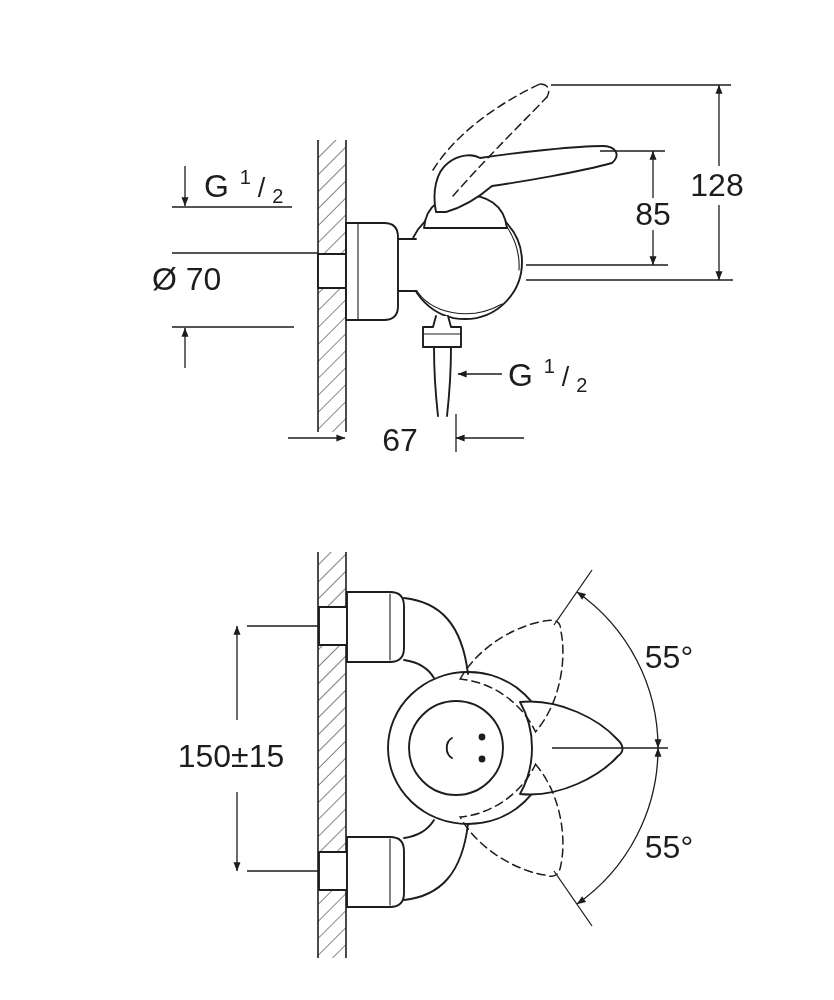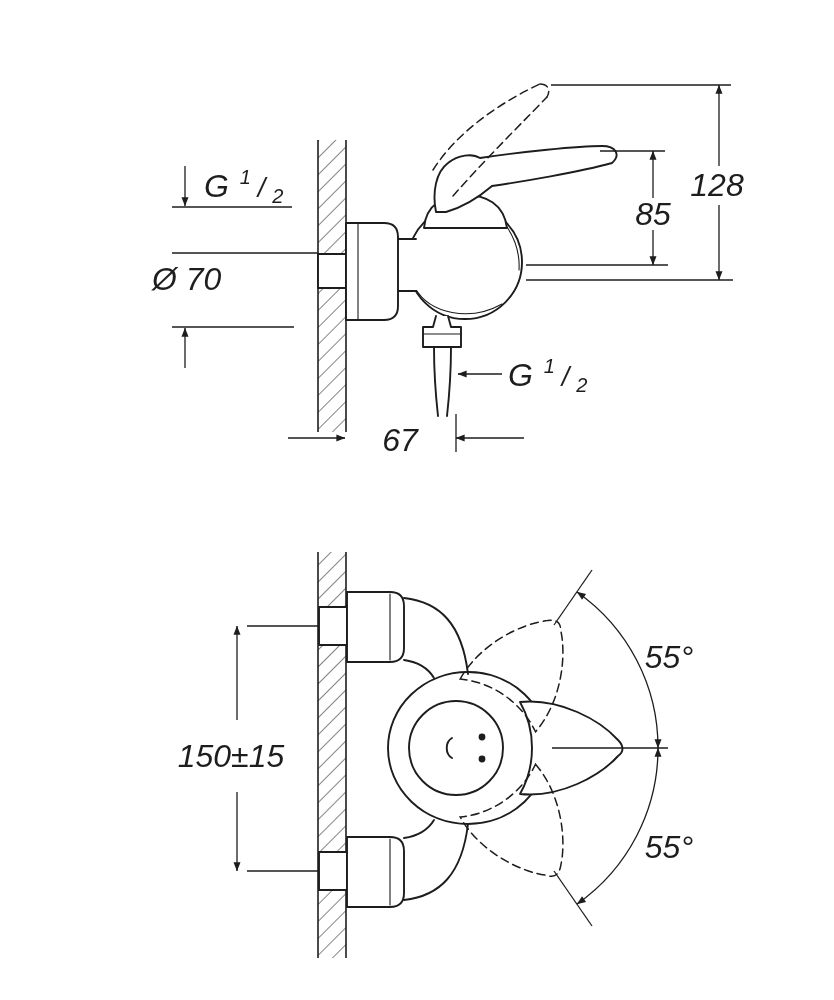--- a/index.html
+++ b/index.html
@@ -1,21 +1,20 @@
 <!DOCTYPE html>
 <html><head>
 <meta charset="utf-8">
 <style>
   html,body { margin:0; padding:0; background:#ffffff; }
   .sheet {
     width:834px; height:1000px;
     background:#ffffff;
     position:relative;
     font-family:"Liberation Sans", sans-serif;
-    font-style:italic;
   }
   svg text {
     font-family:"Liberation Sans", sans-serif;
     fill:#1d1d1d;
     font-size:32px;
   }
   .t-big   { font-size:32px; }
   .t-sm    { font-size:20px; }
   .t-slash { font-size:27px; }
   .obj  { fill:none;  stroke:#1d1d1d; stroke-width:1.9; stroke-linecap:round; stroke-linejoin:round; }

